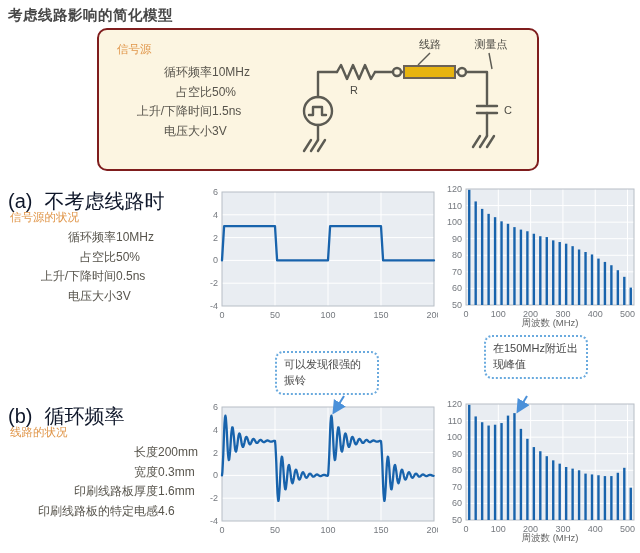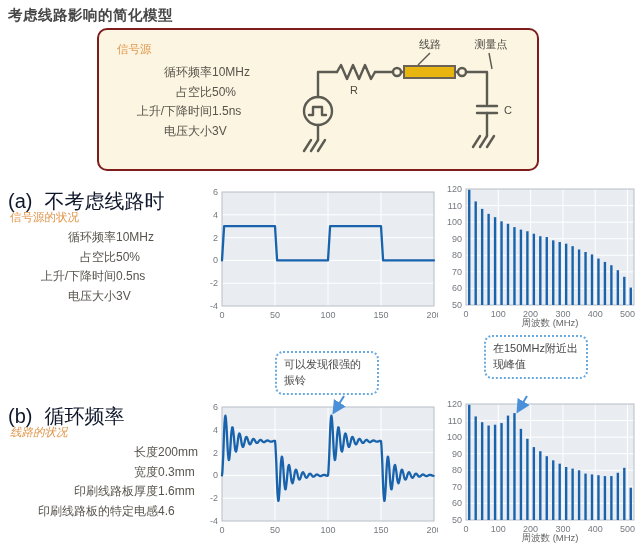--- a/index.html
+++ b/index.html
@@ -202,21 +202,21 @@
         <path d="M0,0 L7,3.5 L0,7 z" fill="#4a90d9"></path>
       </marker>
     </defs>
     <line x1="344" y1="396" x2="334" y2="412" stroke="#4a90d9" stroke-width="2" marker-end="url(#arr)"></line>
     <line x1="527" y1="396" x2="518" y2="411" stroke="#4a90d9" stroke-width="2" marker-end="url(#arr)"></line>
   </svg>
 
   <div class="sec-heading" style="top:403px;">
     <span class="marker">(b)</span><span>循环频率</span>
   </div>
-  <div class="sec-sub" style="top:425px;font-style:italic;">线路的状况</div>
+  <div class="sec-sub" style="top:425px;">线路的状况</div>
   <div class="sec-params" style="top:443px;">
     <div class="prow">
       <span class="pl-130">长度</span>
       <span>200mm</span>
     </div>
     <div class="prow">
       <span class="pl-130">宽度</span>
       <span>0.3mm</span>
     </div>
     <div class="prow">

